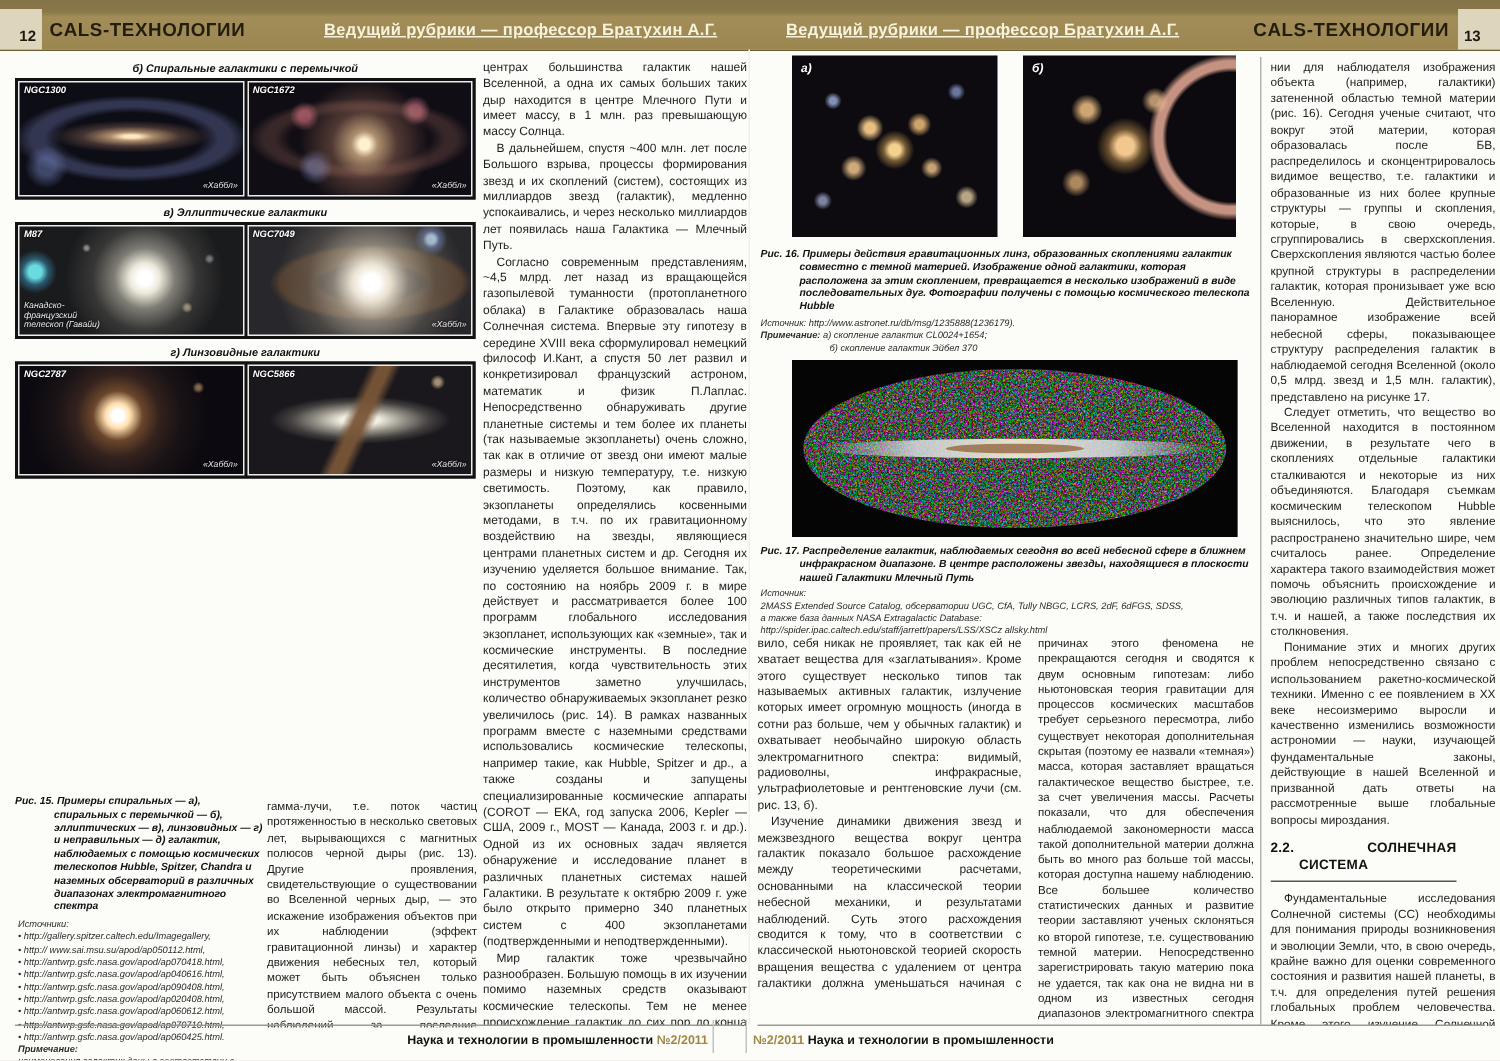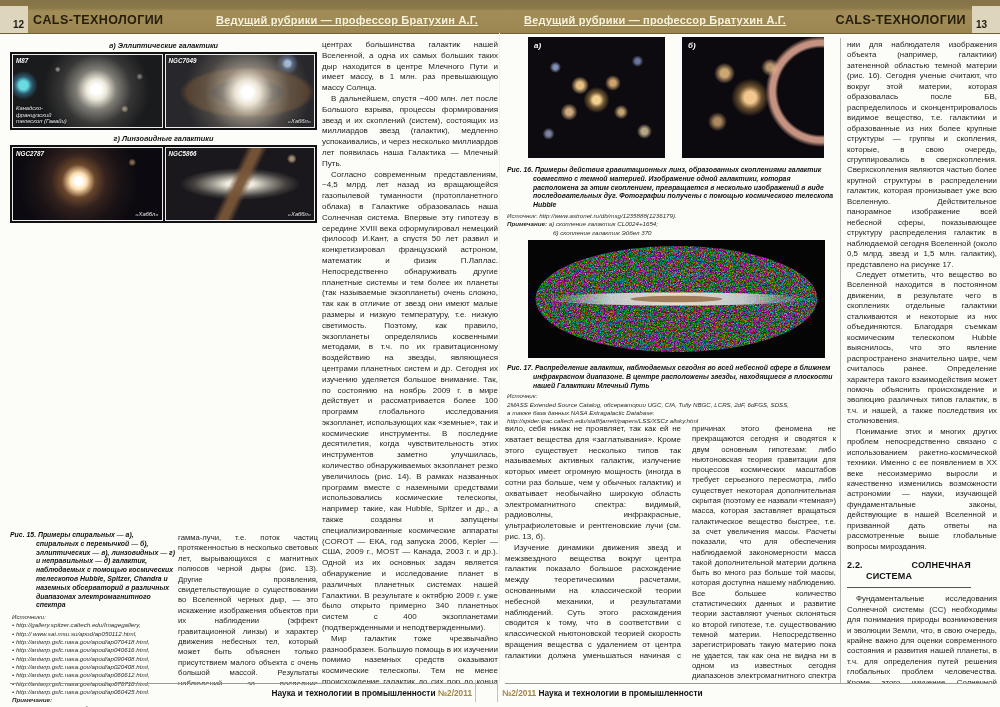--- a/index.html
+++ b/index.html
@@ -146,20 +146,33 @@
     <div class="bandtxt rub" style="left:524px">Ведущий рубрики — профессор Братухин А.Г.</div>
     <div class="bandtxt cals" style="right:34px">CALS-ТЕХНОЛОГИИ</div>
     <div class="corner cr">13</div>
   </div>
 
   <div class="gutter"></div>
 
   <div class="fig15">
 
 
+    <div>
+      <div class="fglabel">б) Спиральные галактики с перемычкой</div>
+      <div class="frow" style="height:77px">
+        <div class="gimg v-n1300">
+          <span class="iname">NGC1300</span>
+          <span class="icredit">«Хаббл»</span>
+        </div>
+        <div class="gimg v-n1672">
+          <span class="iname">NGC1672</span>
+          <span class="icredit">«Хаббл»</span>
+        </div>
+      </div>
+    </div>
 
     <div>
       <div class="fglabel">в) Эллиптические галактики</div>
       <div class="frow" style="height:74px">
         <div class="gimg v-m87">
           <span class="iname">M87</span>
           <span class="icredit left">Канадско- французский телескоп (Гавайи)</span>
         </div>
         <div class="gimg v-n7049">
           <span class="iname">NGC7049</span>

